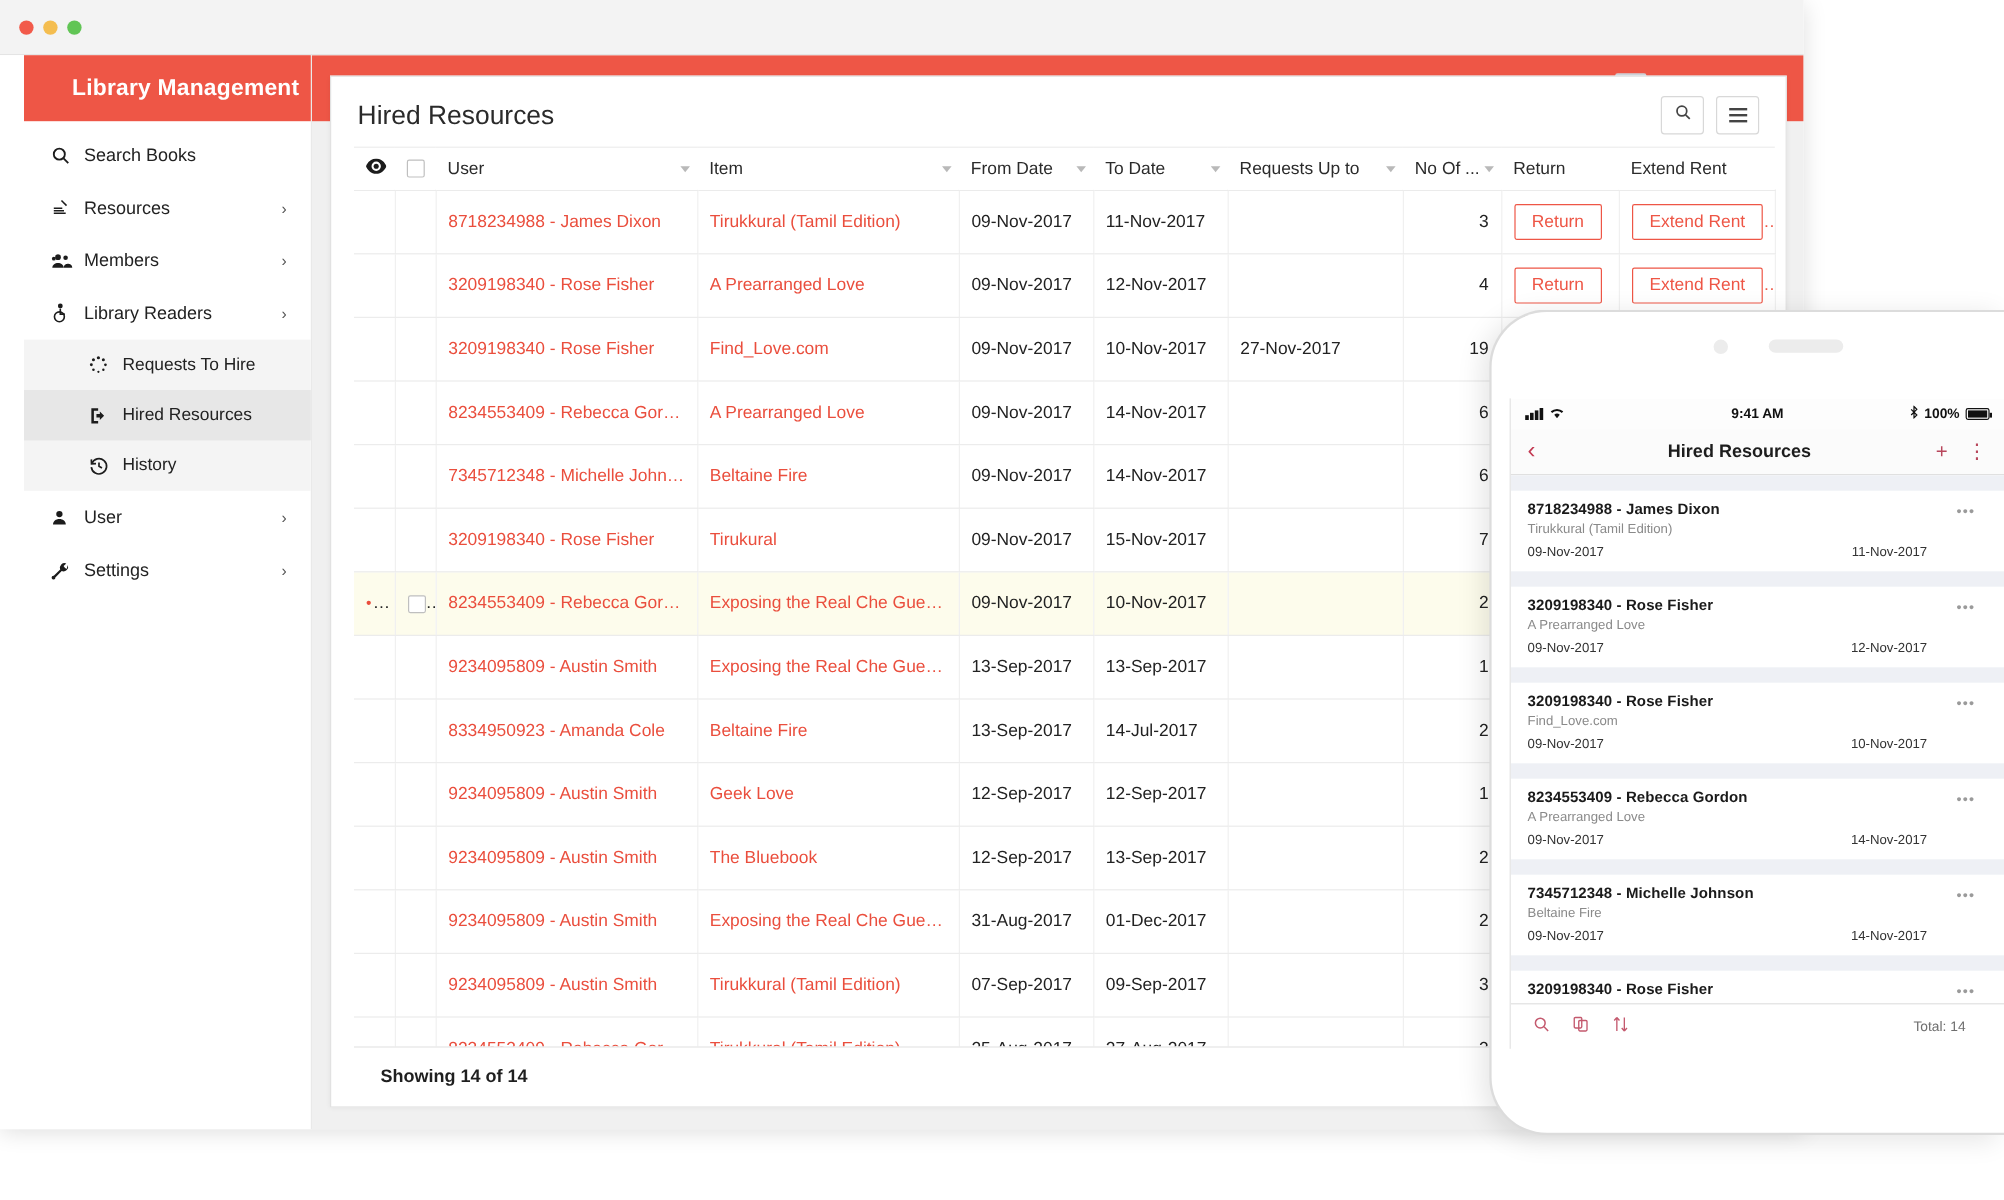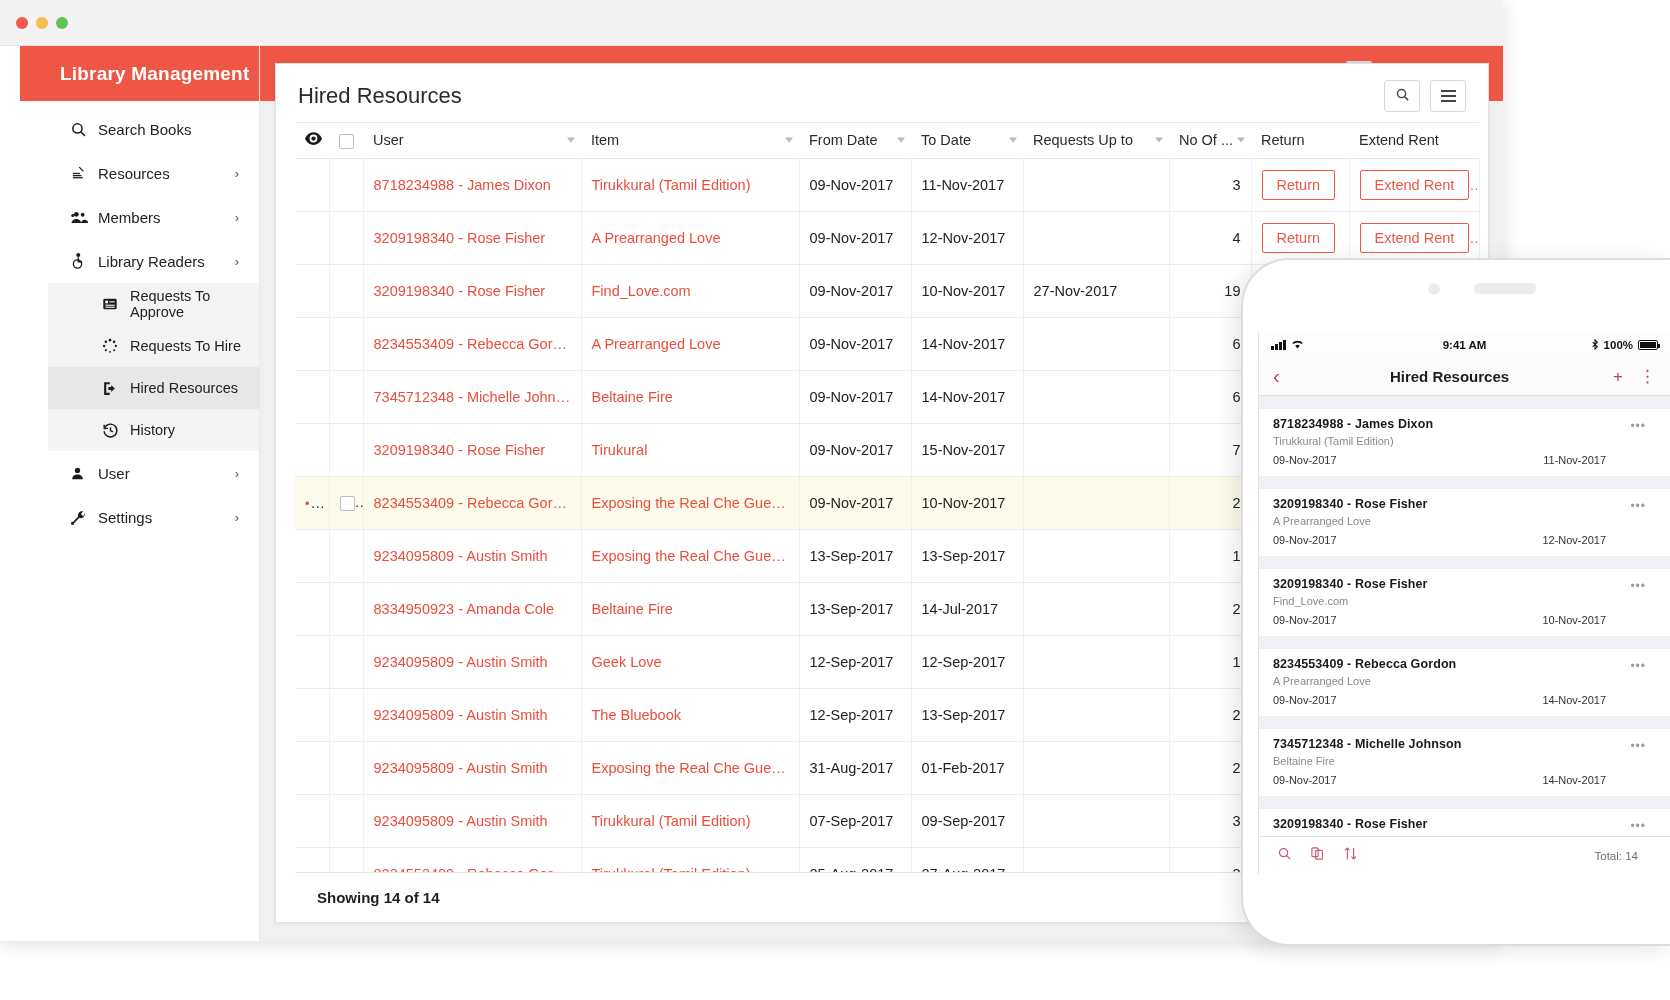--- a/index.html
+++ b/index.html
@@ -47,21 +47,21 @@
     height: 55px;
     background: #ee5646;
     color: #ffffff;
     display: flex;
     align-items: center;
     padding-left: 40px;
     font-size: 19px;
     font-weight: bold;
     letter-spacing: .2px;
   }
-  .nav { padding-top: 6px; margin-left: 28px; }
+  .nav { padding-top: 6px; }
   .nav-item {
     display: flex;
     align-items: center;
     height: 44px;
     padding: 0 20px 0 22px;
     font-size: 15px;
     color: #222;
     cursor: pointer;
     position: relative;
   }
@@ -384,32 +384,20 @@
                 <path d="M11 7v6h5"></path>
                 <circle cx="10" cy="16" r="5.5"></circle>
               </svg>
           </span>
           <span class="lbl">Library Readers</span>
           <span class="chev">›</span>
         </div>
 
         <div class="nav-group">
 
-          <div class="sub-item">
-            <span class="ic">
-              <svg width="16" height="16" viewBox="0 0 24 24" fill="#1c1c1c">
-                  <rect x="2" y="4" width="20" height="16" rx="2"></rect>
-                  <rect x="5" y="7" width="4" height="4" fill="#fff"></rect>
-                  <rect x="11" y="8" width="8" height="1.6" fill="#fff"></rect>
-                  <rect x="5" y="13" width="14" height="1.6" fill="#fff"></rect>
-                  <rect x="5" y="16" width="14" height="1.6" fill="#fff"></rect>
-                </svg>
-            </span>
-            <span>Requests To Approve</span>
-          </div>
 
           <div class="sub-item">
             <span class="ic">
               <svg width="16" height="16" viewBox="0 0 24 24" fill="#1c1c1c">
                   <circle cx="12" cy="3.2" r="2"></circle>
                   <circle cx="18.2" cy="5.8" r="1.9"></circle>
                   <circle cx="20.8" cy="12" r="1.7"></circle>
                   <circle cx="18.2" cy="18.2" r="1.5"></circle>
                   <circle cx="12" cy="20.8" r="1.4"></circle>
                   <circle cx="5.8" cy="18.2" r="1.6"></circle>
@@ -672,21 +660,21 @@
                   <td class="num">2</td>
                   <td><span class="btn-outline">Return</span></td>
                   <td><span class="btn-outline">Extend Rent</span></td>
                 </tr>
                 <tr>
                   <td style="text-align: center;"></td>
                   <td style="text-align: center;"></td>
                   <td class="link">9234095809 - Austin Smith</td>
                   <td class="link">Exposing the Real Che Guevara</td>
                   <td>31-Aug-2017</td>
-                  <td>01-Feb-2017</td>
+                  <td>01-Dec-2017</td>
                   <td></td>
                   <td class="num">2</td>
                   <td><span class="btn-outline">Return</span></td>
                   <td><span class="btn-outline">Extend Rent</span></td>
                 </tr>
                 <tr>
                   <td style="text-align: center;"></td>
                   <td style="text-align: center;"></td>
                   <td class="link">9234095809 - Austin Smith</td>
                   <td class="link">Tirukkural (Tamil Edition)</td>

